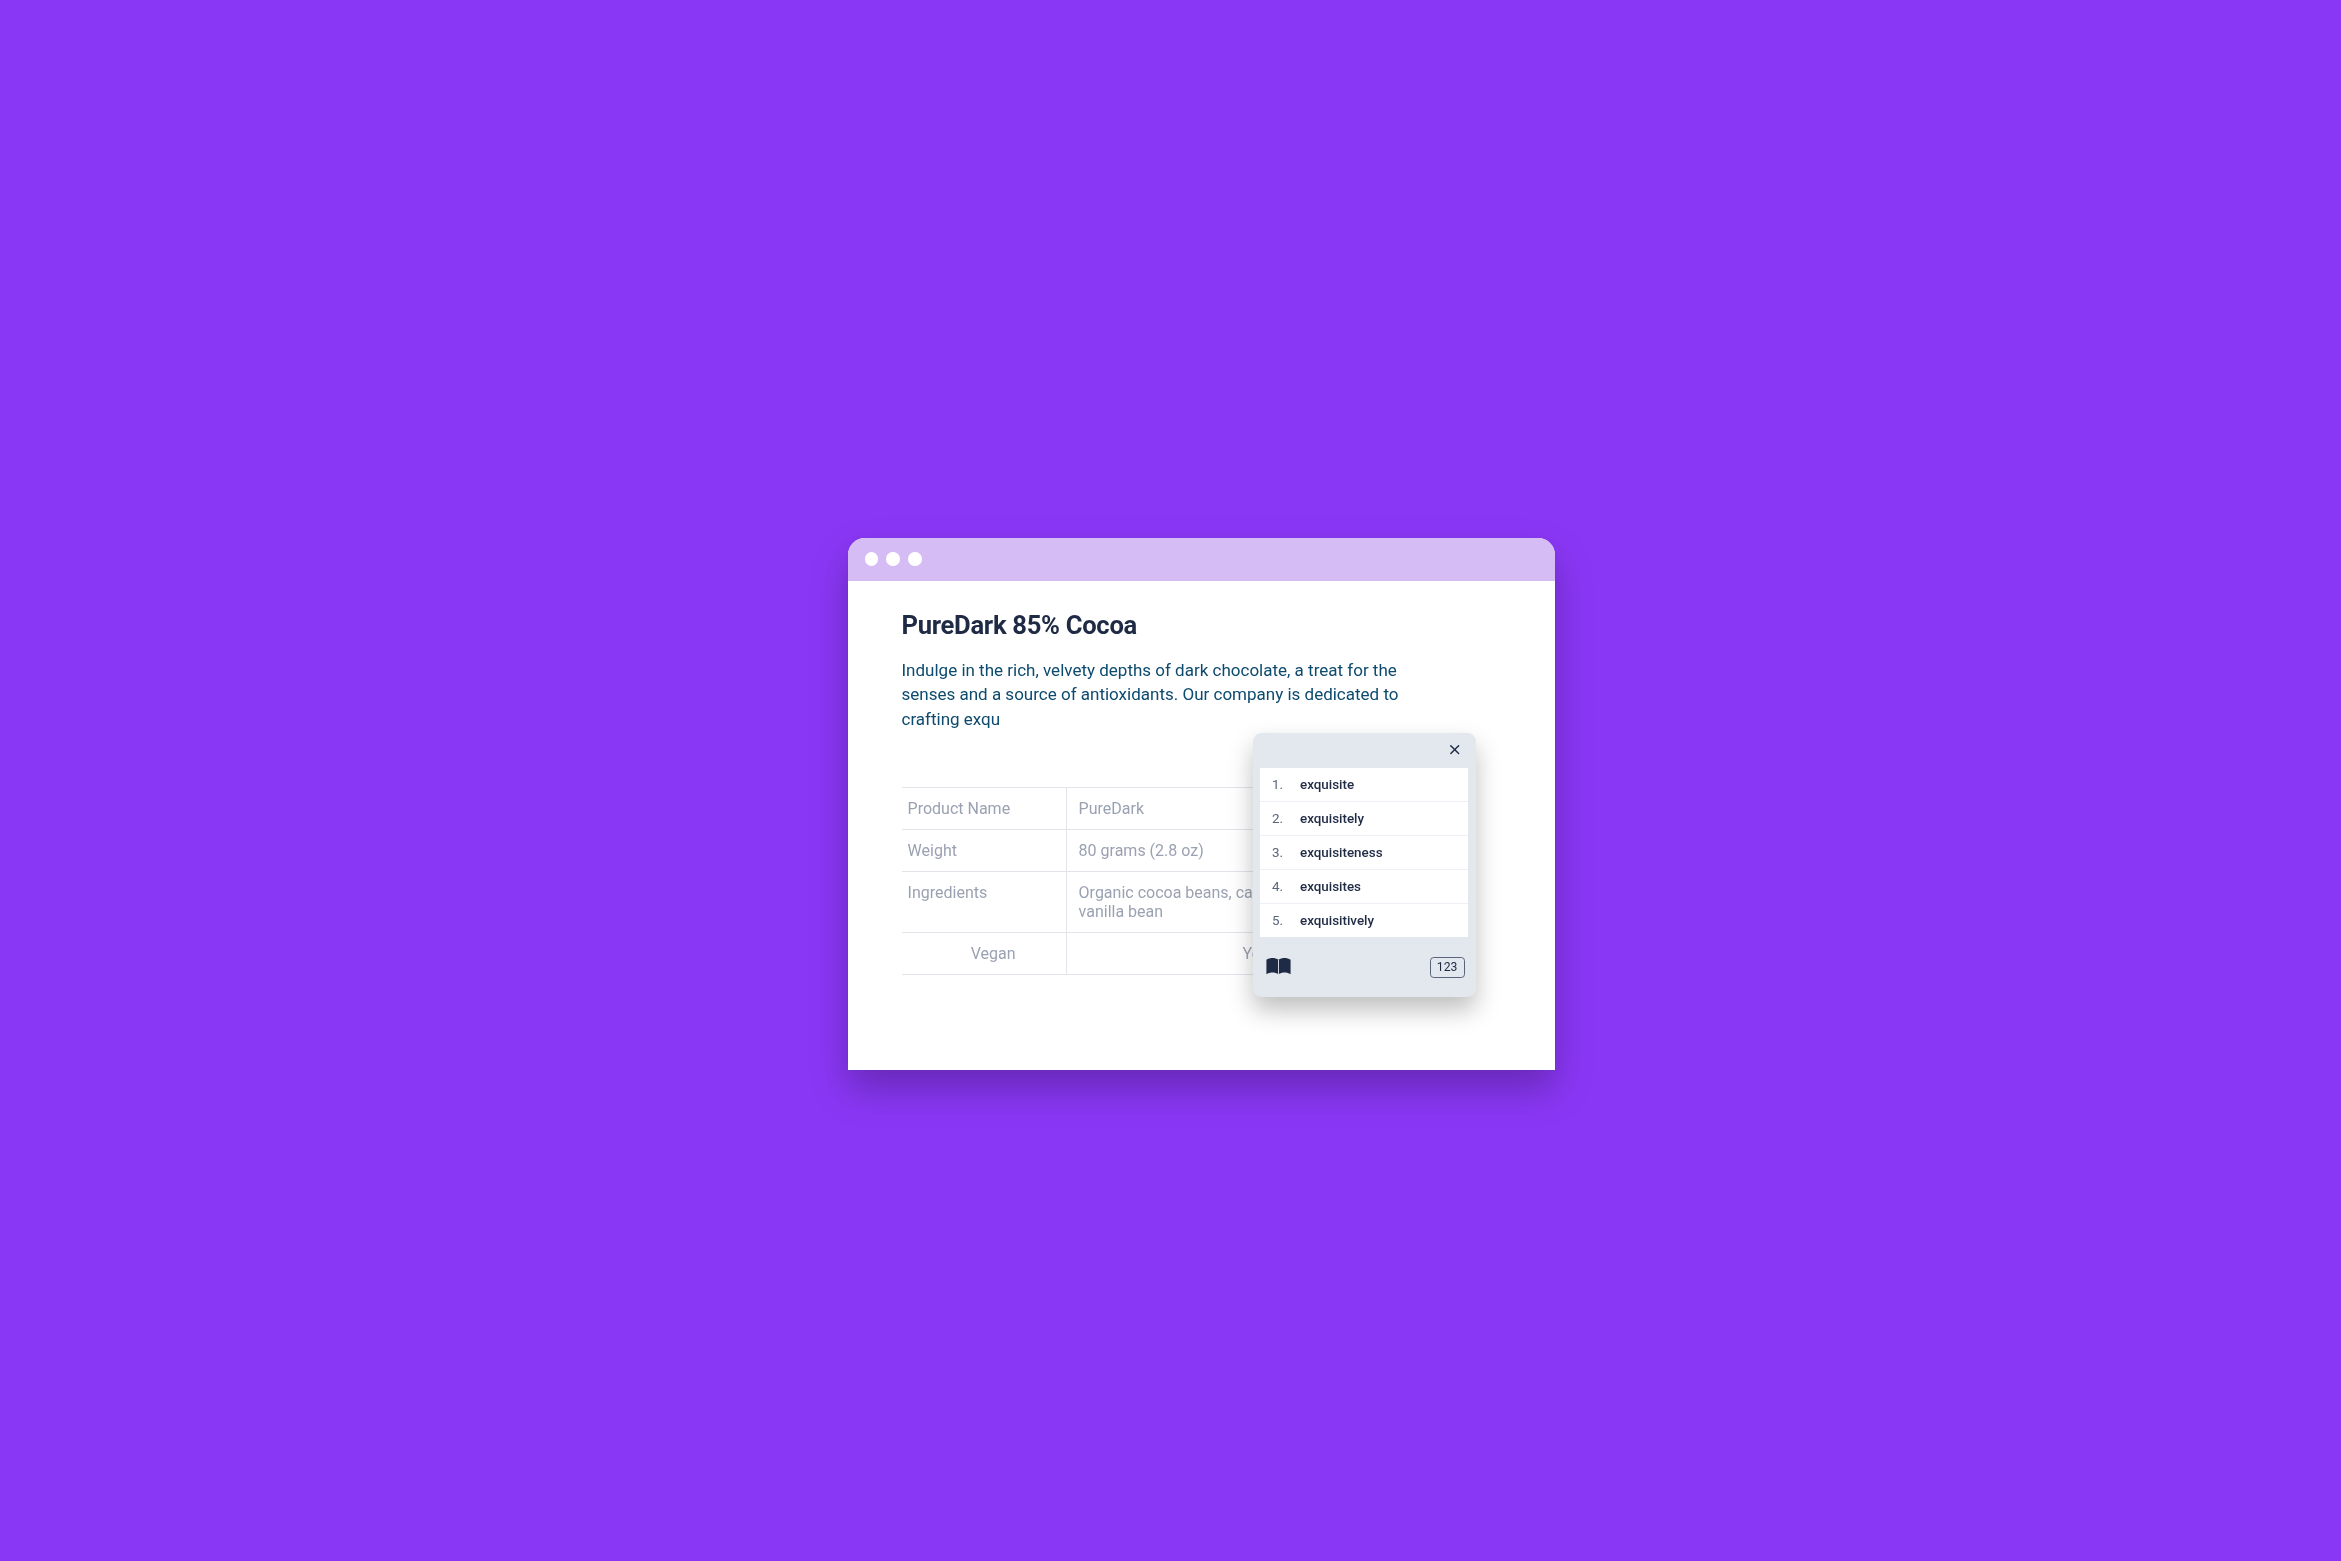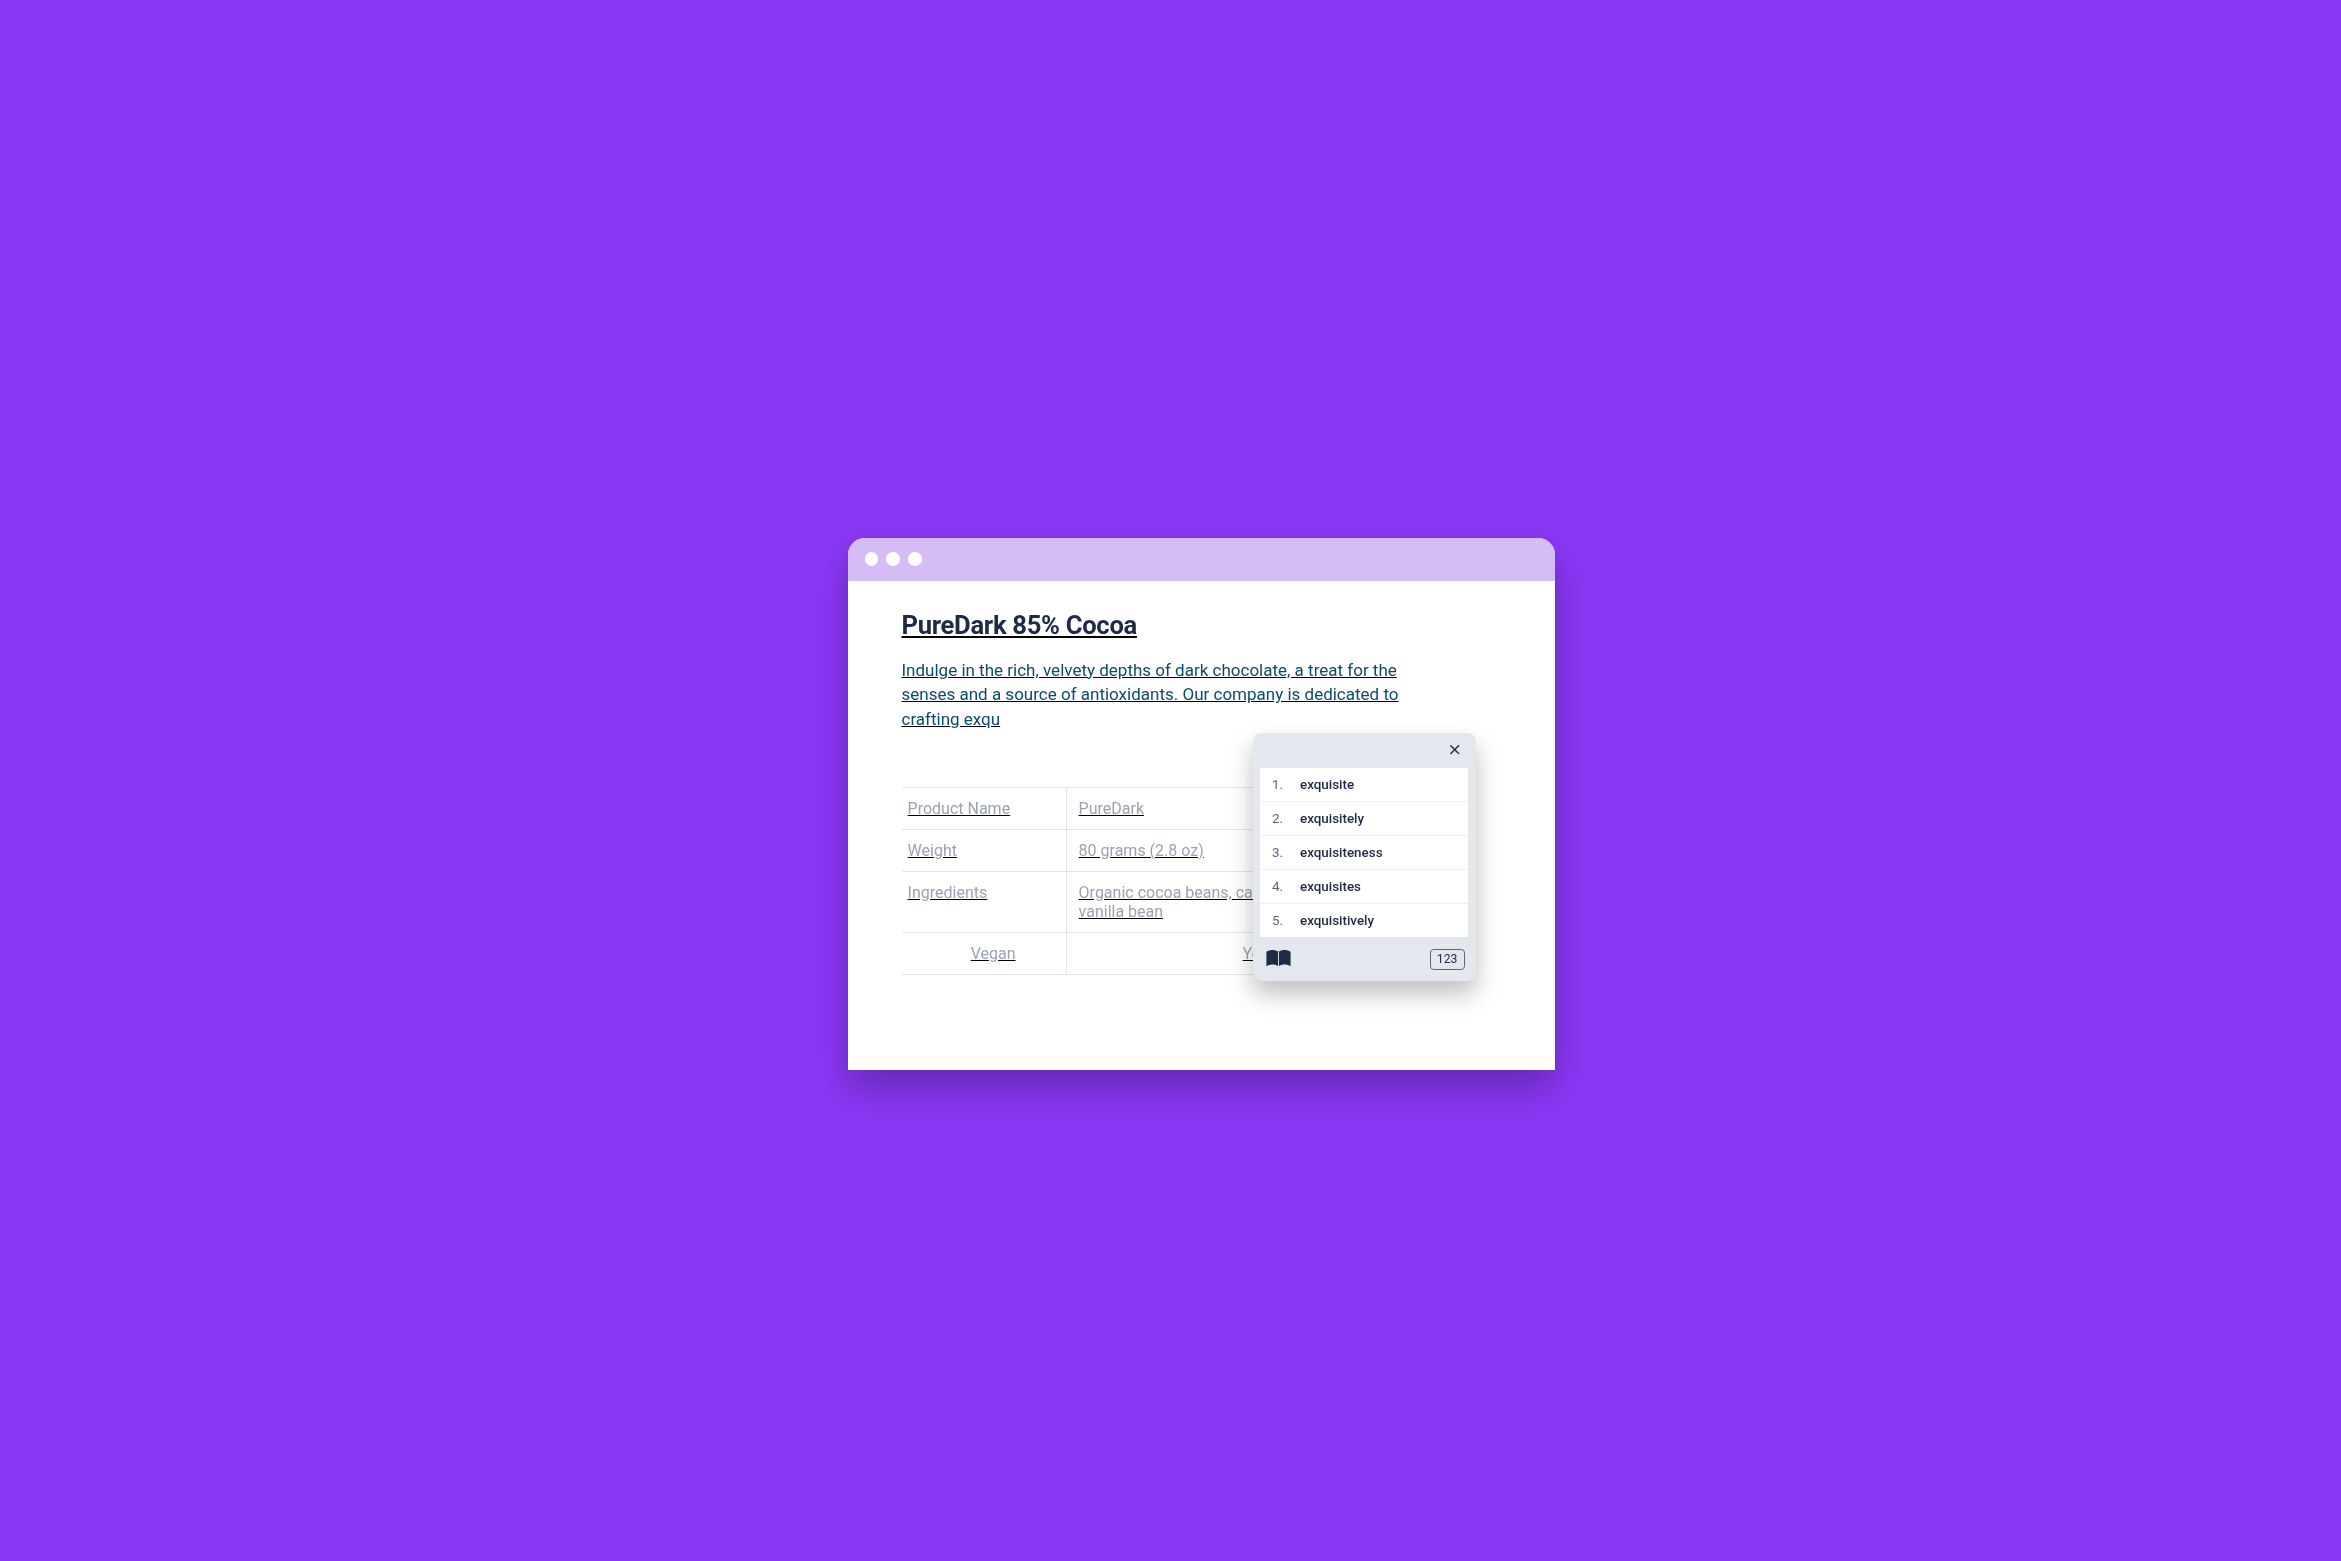--- a/index.html
+++ b/index.html
@@ -21,21 +21,20 @@
   .window {
     position: absolute;
     top: 46px;
     left: 110px;
     right: 49px;
     bottom: 0;
     background: #ffffff;
     border-radius: 17px 17px 0 0;
     box-shadow: 0 18.3px 37px rgba(0,0,0,0.25), 0 0 0 0.6px rgba(0,0,0,0.03);
     overflow: hidden;
-    text-decoration: underline;
   }
   .titlebar {
     height: 43px;
     background: #D5BCF4;
     display: flex;
     align-items: center;
     padding-left: 17px;
     gap: 8.5px;
   }
   .traffic-dot {
@@ -125,21 +124,21 @@
     padding: 9.1px 12.2px;
     font-size: 13.4px;
     color: #1F2A44;
     border-bottom: 0.6px solid #eceff3;
     cursor: pointer;
   }
   .sugg-item:last-child { border-bottom: none; }
   .sugg-item .num { color: #5a657b; min-width: 14.6px; }
   .sugg-item .word { font-weight: 500; }
   .popover-footer {
-    height: 44px;
+    height: 60px;
     display: flex;
     align-items: center;
     justify-content: space-between;
     padding: 8px 11px;
   }
   .book-icon {
     color: #1F2A44;
     cursor: pointer;
   }
   .book-icon svg { width: 29px; height: 22px; display:block; }

